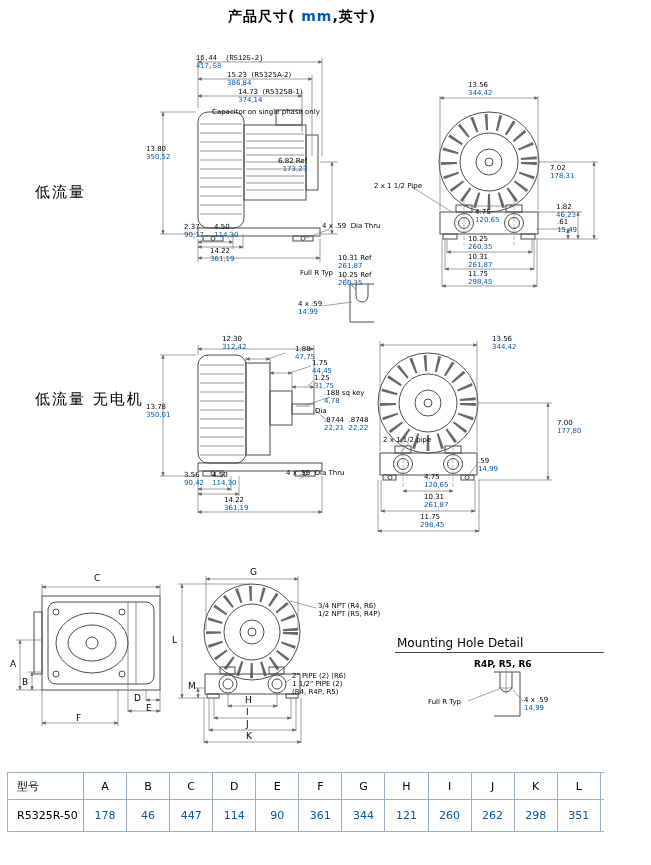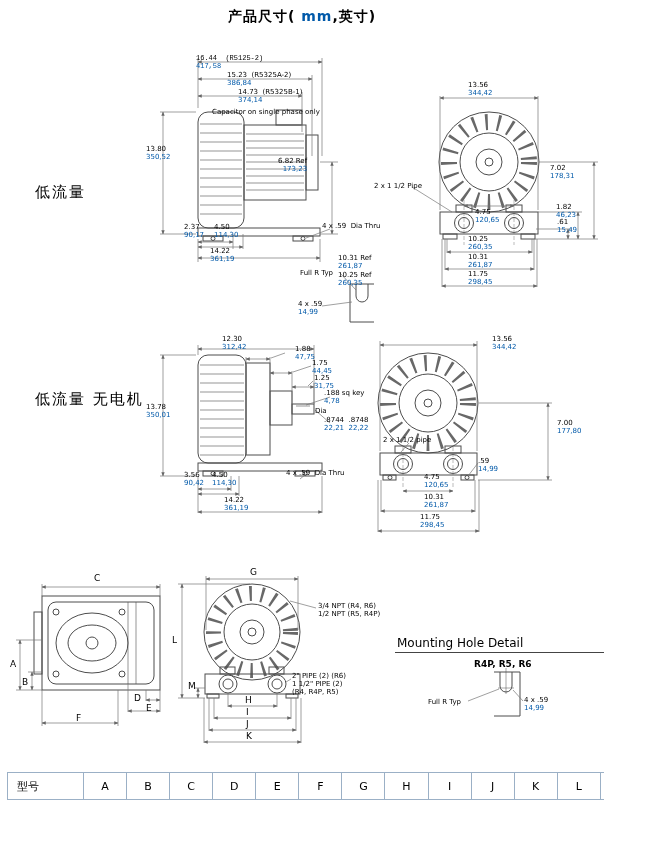--- a/index.html
+++ b/index.html
@@ -350,16 +350,32 @@
           <th>G</th>
           <th>H</th>
           <th>I</th>
           <th>J</th>
           <th>K</th>
           <th>L</th>
           <th>M</th>
         </tr>
     </thead>
     <tbody id="tbody">
+        <tr>
+          <td class="model">R5325R-50</td>
+          <td class="val">178</td>
+          <td class="val">46</td>
+          <td class="val">447</td>
+          <td class="val">114</td>
+          <td class="val">90</td>
+          <td class="val">361</td>
+          <td class="val">344</td>
+          <td class="val">121</td>
+          <td class="val">260</td>
+          <td class="val">262</td>
+          <td class="val">298</td>
+          <td class="val">351</td>
+          <td class="val">15</td>
+        </tr>
       </tbody>
   </table>
 
 </div>
 
 </body></html>

